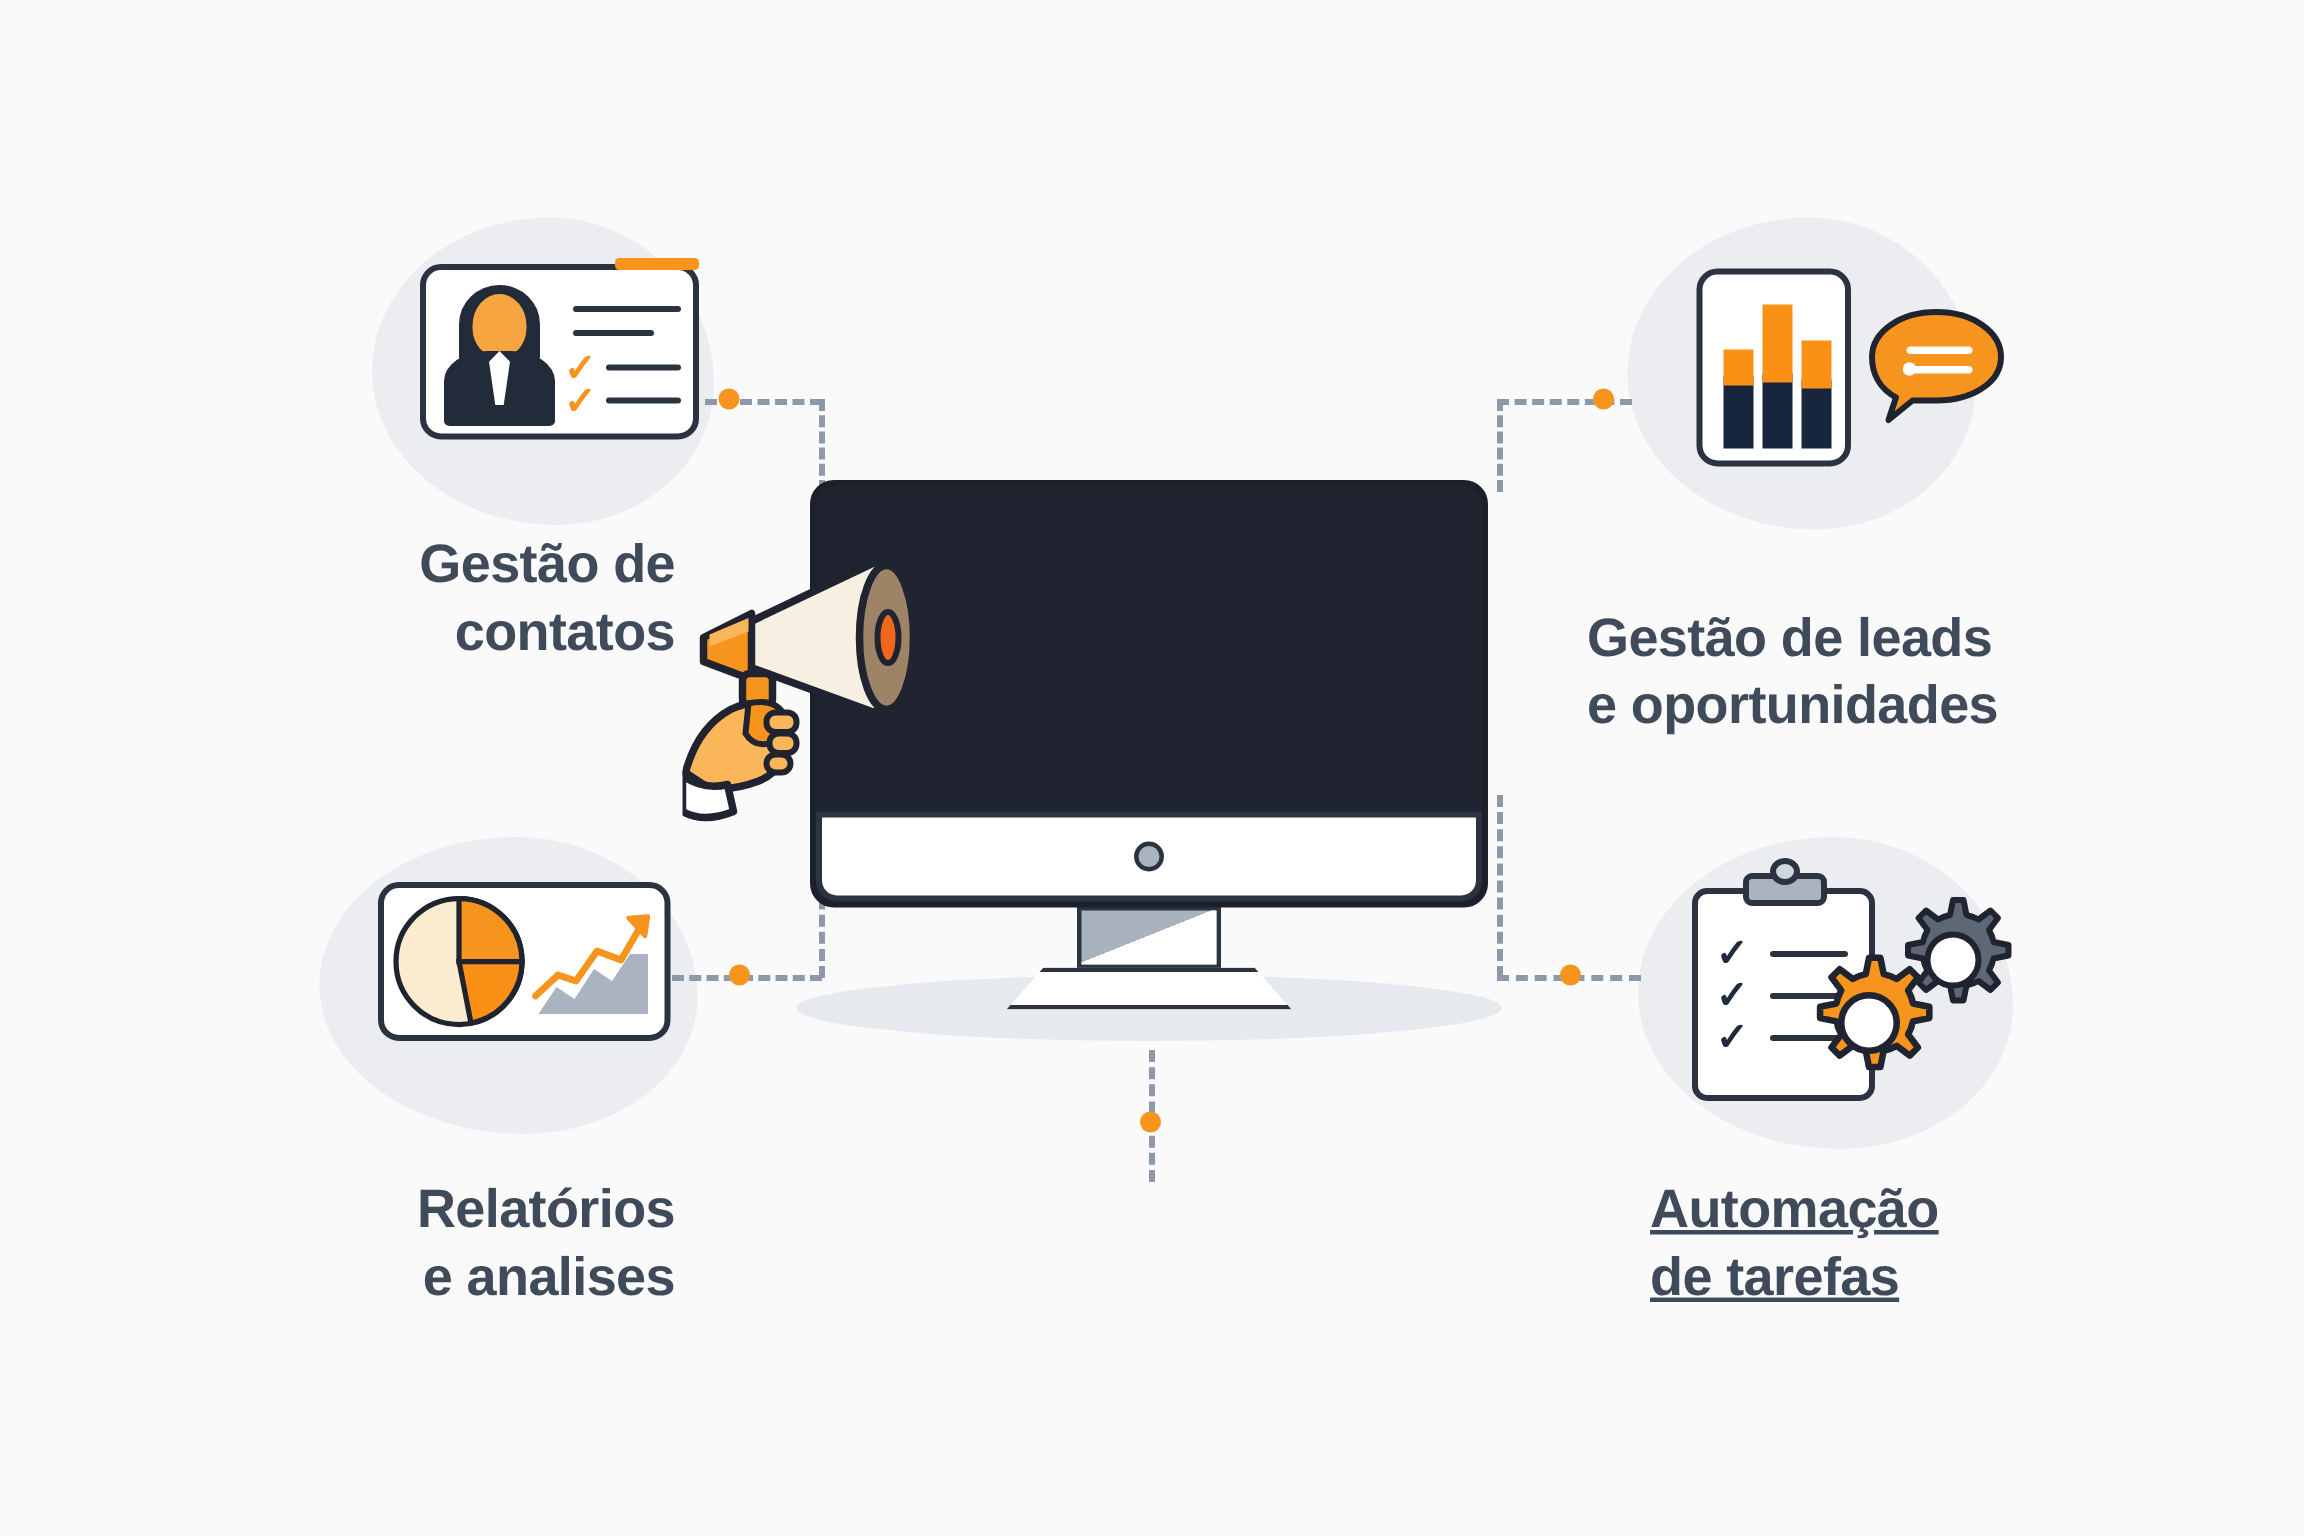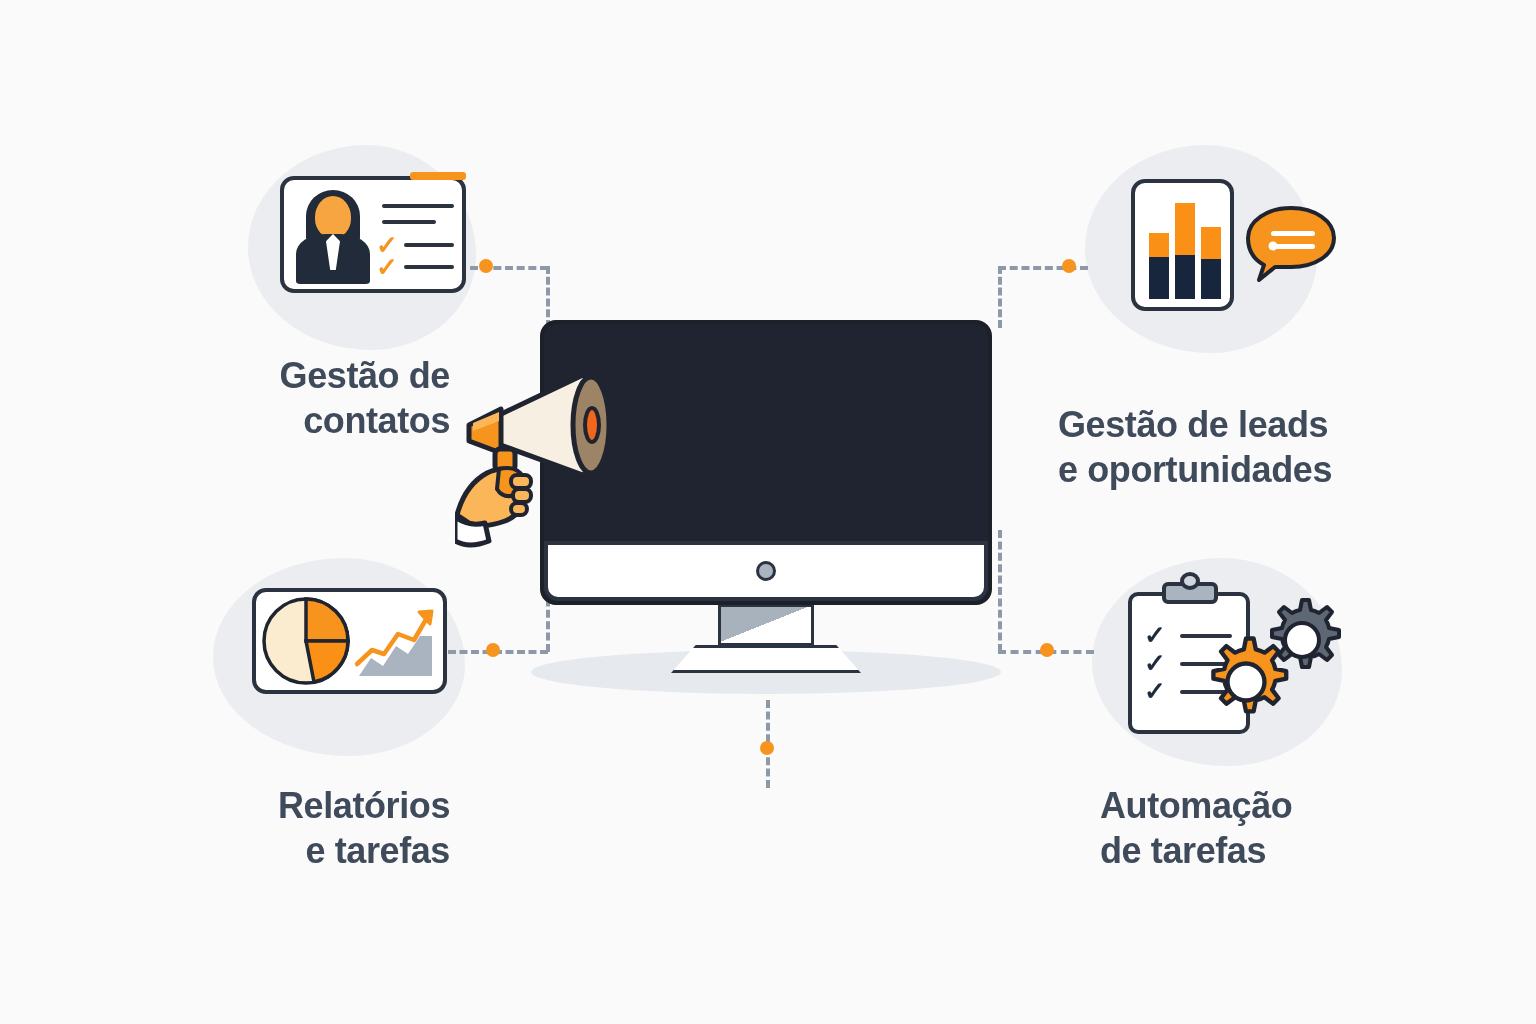--- a/index.html
+++ b/index.html
@@ -260,21 +260,21 @@
       <path d="M50 49 L92 49 A42 42 0 0 1 58 90 Z" fill="#fa9016" stroke="#1f2430" stroke-width="3.5"></path>
 
       <path d="M103 84 L115 66 L127 74 L140 54 L152 62 L164 44 L176 44 L176 84 Z" fill="#a9b4c0"></path>
 
       <polyline points="101,72 116,58 128,62 142,42 158,48 172,24" fill="none" stroke="#f7941d" stroke-width="4.5" stroke-linecap="round" stroke-linejoin="round"></polyline>
       <path d="M163 20 L176 19 L174 32 Z" fill="#f7941d" stroke="#f7941d" stroke-width="3" stroke-linejoin="round"></path>
     </svg>
   </div>
 
   <div class="label l" style="left:140px;top:783px;width:310px;">Relatórios
-e tarefas</div>
+e analises</div>
 
   <div style="position:absolute;left:1118px;top:572px;width:230px;height:165px;">
 
     <div class="clip-board" style="left:10px;top:20px;width:122px;height:142px;"></div>
 
     <div class="clip-top" style="left:44px;top:10px;width:56px;height:22px;"></div>
     <div class="clip-ring" style="left:62px;top:0px;width:20px;height:18px;"></div>
 
     <div class="tick-mark" style="left:26px;top:48px;font-size:26px;">✓</div>
     <div class="line" style="left:62px;top:62px;width:52px;"></div>
@@ -287,16 +287,16 @@
       <path d="M46 6 l7 0 2 10 a28 28 0 0 1 8 3 l8-6 5 5 -6 8 a28 28 0 0 1 3 8 l10 2 0 7 -10 2 a28 28 0 0 1 -3 8 l6 8 -5 5 -8-6 a28 28 0 0 1 -8 3 l-2 10 -7 0 -2-10 a28 28 0 0 1 -8-3 l-8 6 -5-5 6-8 a28 28 0 0 1 -3-8 l-10-2 0-7 10-2 a28 28 0 0 1 3-8 l-6-8 5-5 8 6 a28 28 0 0 1 8-3 Z" fill="#5d6874" stroke="#1f2430" stroke-width="4" stroke-linejoin="round"></path>
       <circle cx="46" cy="46" r="17" fill="#ffffff" stroke="#1f2430" stroke-width="4"></circle>
     </svg>
 
     <svg class="gear" width="100" height="100" viewBox="0 0 92 92" style="left:78px;top:60px;">
       <path d="M46 6 l7 0 2 10 a28 28 0 0 1 8 3 l8-6 5 5 -6 8 a28 28 0 0 1 3 8 l10 2 0 7 -10 2 a28 28 0 0 1 -3 8 l6 8 -5 5 -8-6 a28 28 0 0 1 -8 3 l-2 10 -7 0 -2-10 a28 28 0 0 1 -8-3 l-8 6 -5-5 6-8 a28 28 0 0 1 -3-8 l-10-2 0-7 10-2 a28 28 0 0 1 3-8 l-6-8 5-5 8 6 a28 28 0 0 1 8-3 Z" fill="#f7941d" stroke="#1f2430" stroke-width="4" stroke-linejoin="round"></path>
       <circle cx="46" cy="46" r="17" fill="#ffffff" stroke="#1f2430" stroke-width="4"></circle>
     </svg>
   </div>
 
-  <div class="label r" style="left:1100px;top:783px;width:320px;">Automação
+  <div class="label r" style="left:1100px;top:783px;width:320px;text-decoration:underline;">Automação
 de tarefas</div>
 
 </div>
 
 </body></html>

